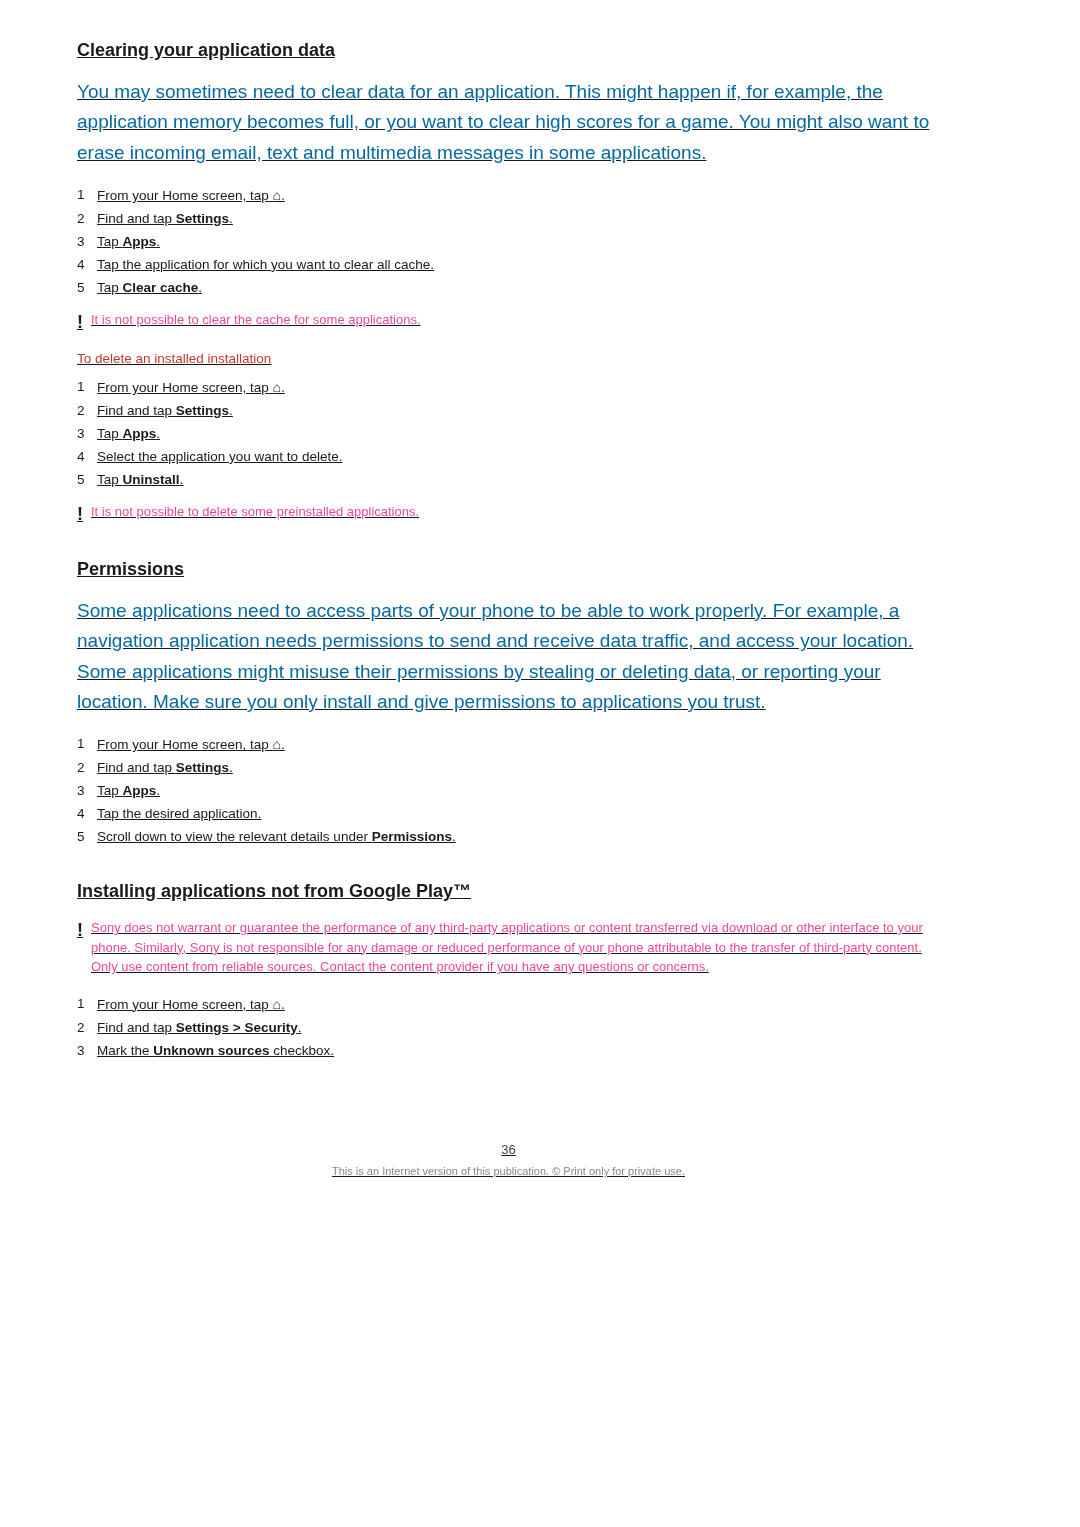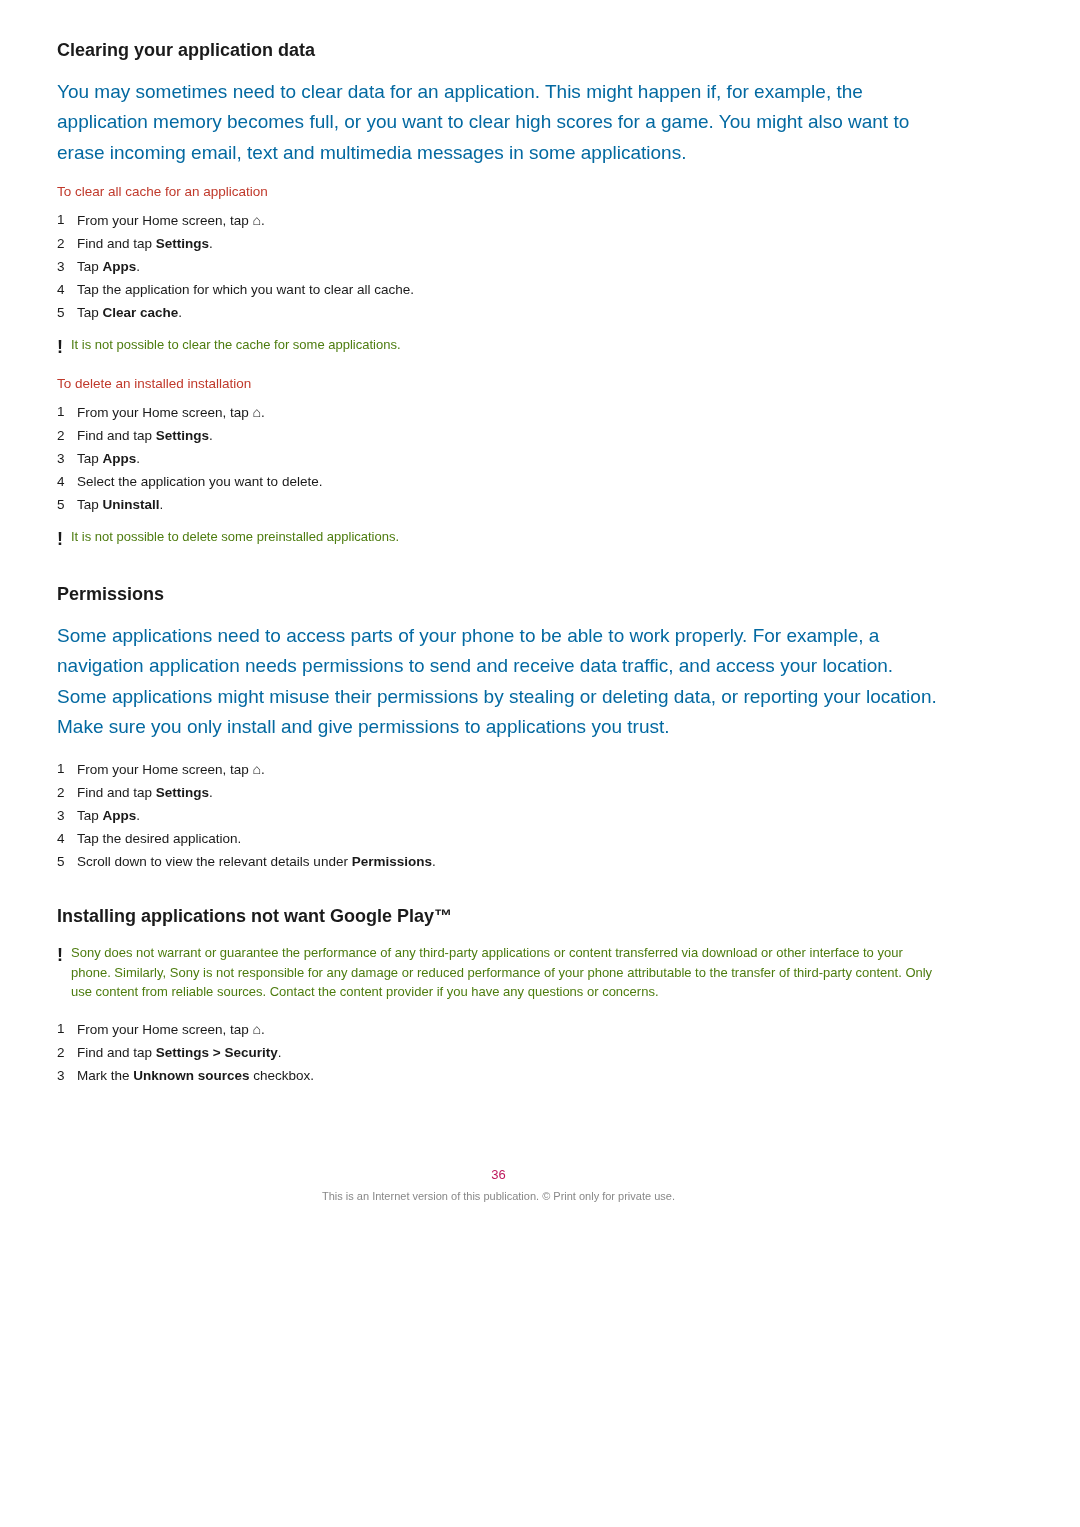--- a/index.html
+++ b/index.html
@@ -14,22 +14,23 @@
       font-size: 14px;
       color: #1a1a1a;
       width: 1080px;
       min-height: 1527px;
     }
 
     .page {
       width: 1080px;
       min-height: 1527px;
       background: #ffffff;
-      padding: 40px 140px 60px 57px;
+      padding: 40px 140px 60px 77px;
       position: relative;
+      text-decoration: underline;
     }
 
     .section {
       margin-bottom: 32px;
     }
 
     .section-title {
       font-size: 18px;
       font-weight: bold;
       color: #1a1a1a;
@@ -88,52 +89,51 @@
       font-size: 18px;
       color: #1a1a1a;
       line-height: 1.4;
       flex-shrink: 0;
       margin-top: 0px;
     }
 
     .note-text {
       font-size: 13px;
       line-height: 1.5;
-      color: #4d7c0f;
+      color: #ec4899;
     }
 
     .page-footer {
       text-align: center;
       margin-top: 60px;
       padding-top: 20px;
     }
 
     .page-number {
       font-size: 13px;
-      color: #be185d;
+      color: #404040;
       margin-bottom: 8px;
     }
 
     .footer-text {
       font-size: 11px;
       color: #888;
       text-align: center;
     }
   </style>
 </head>
 <body>
 
 <div class="page">
 
   <div class="section">
     <h2 class="section-title">Clearing your application data</h2>
     <p class="section-intro">You may sometimes need to clear data for an application. This might happen if, for example, the application memory becomes full, or you want to clear high scores for a game. You might also want to erase incoming email, text and multimedia messages in some applications.</p>
 
     <div class="subsection">
-      <p class="subsection-title">To clear all cache for an application</p>
       <ol class="numbered-list">
         <li><span class="num">1</span>From your Home screen, tap <span style="font-size:14px;">⌂</span>.</li>
         <li><span class="num">2</span>Find and tap <span class="bold">Settings</span>.</li>
         <li><span class="num">3</span>Tap <span class="bold">Apps</span>.</li>
         <li><span class="num">4</span>Tap the application for which you want to clear all cache.</li>
         <li><span class="num">5</span>Tap <span class="bold">Clear cache</span>.</li>
       </ol>
       <div class="note-block">
         <span class="note-icon">!</span>
         <span class="note-text">It is not possible to clear the cache for some applications.</span>
@@ -165,21 +165,21 @@
         <li><span class="num">1</span>From your Home screen, tap <span style="font-size:14px;">⌂</span>.</li>
         <li><span class="num">2</span>Find and tap <span class="bold">Settings</span>.</li>
         <li><span class="num">3</span>Tap <span class="bold">Apps</span>.</li>
         <li><span class="num">4</span>Tap the desired application.</li>
         <li><span class="num">5</span>Scroll down to view the relevant details under <span class="bold">Permissions</span>.</li>
       </ol>
     </div>
   </div>
 
   <div class="section">
-    <h2 class="section-title">Installing applications not want Google Play™</h2>
+    <h2 class="section-title">Installing applications not from Google Play™</h2>
 
     <div class="note-block">
       <span class="note-icon">!</span>
       <span class="note-text">Sony does not warrant or guarantee the performance of any third-party applications or content transferred via download or other interface to your phone. Similarly, Sony is not responsible for any damage or reduced performance of your phone attributable to the transfer of third-party content. Only use content from reliable sources. Contact the content provider if you have any questions or concerns.</span>
     </div>
 
     <div class="subsection">
       <ol class="numbered-list">
         <li><span class="num">1</span>From your Home screen, tap <span style="font-size:14px;">⌂</span>.</li>
         <li><span class="num">2</span>Find and tap <span class="bold">Settings &gt; Security</span>.</li>

